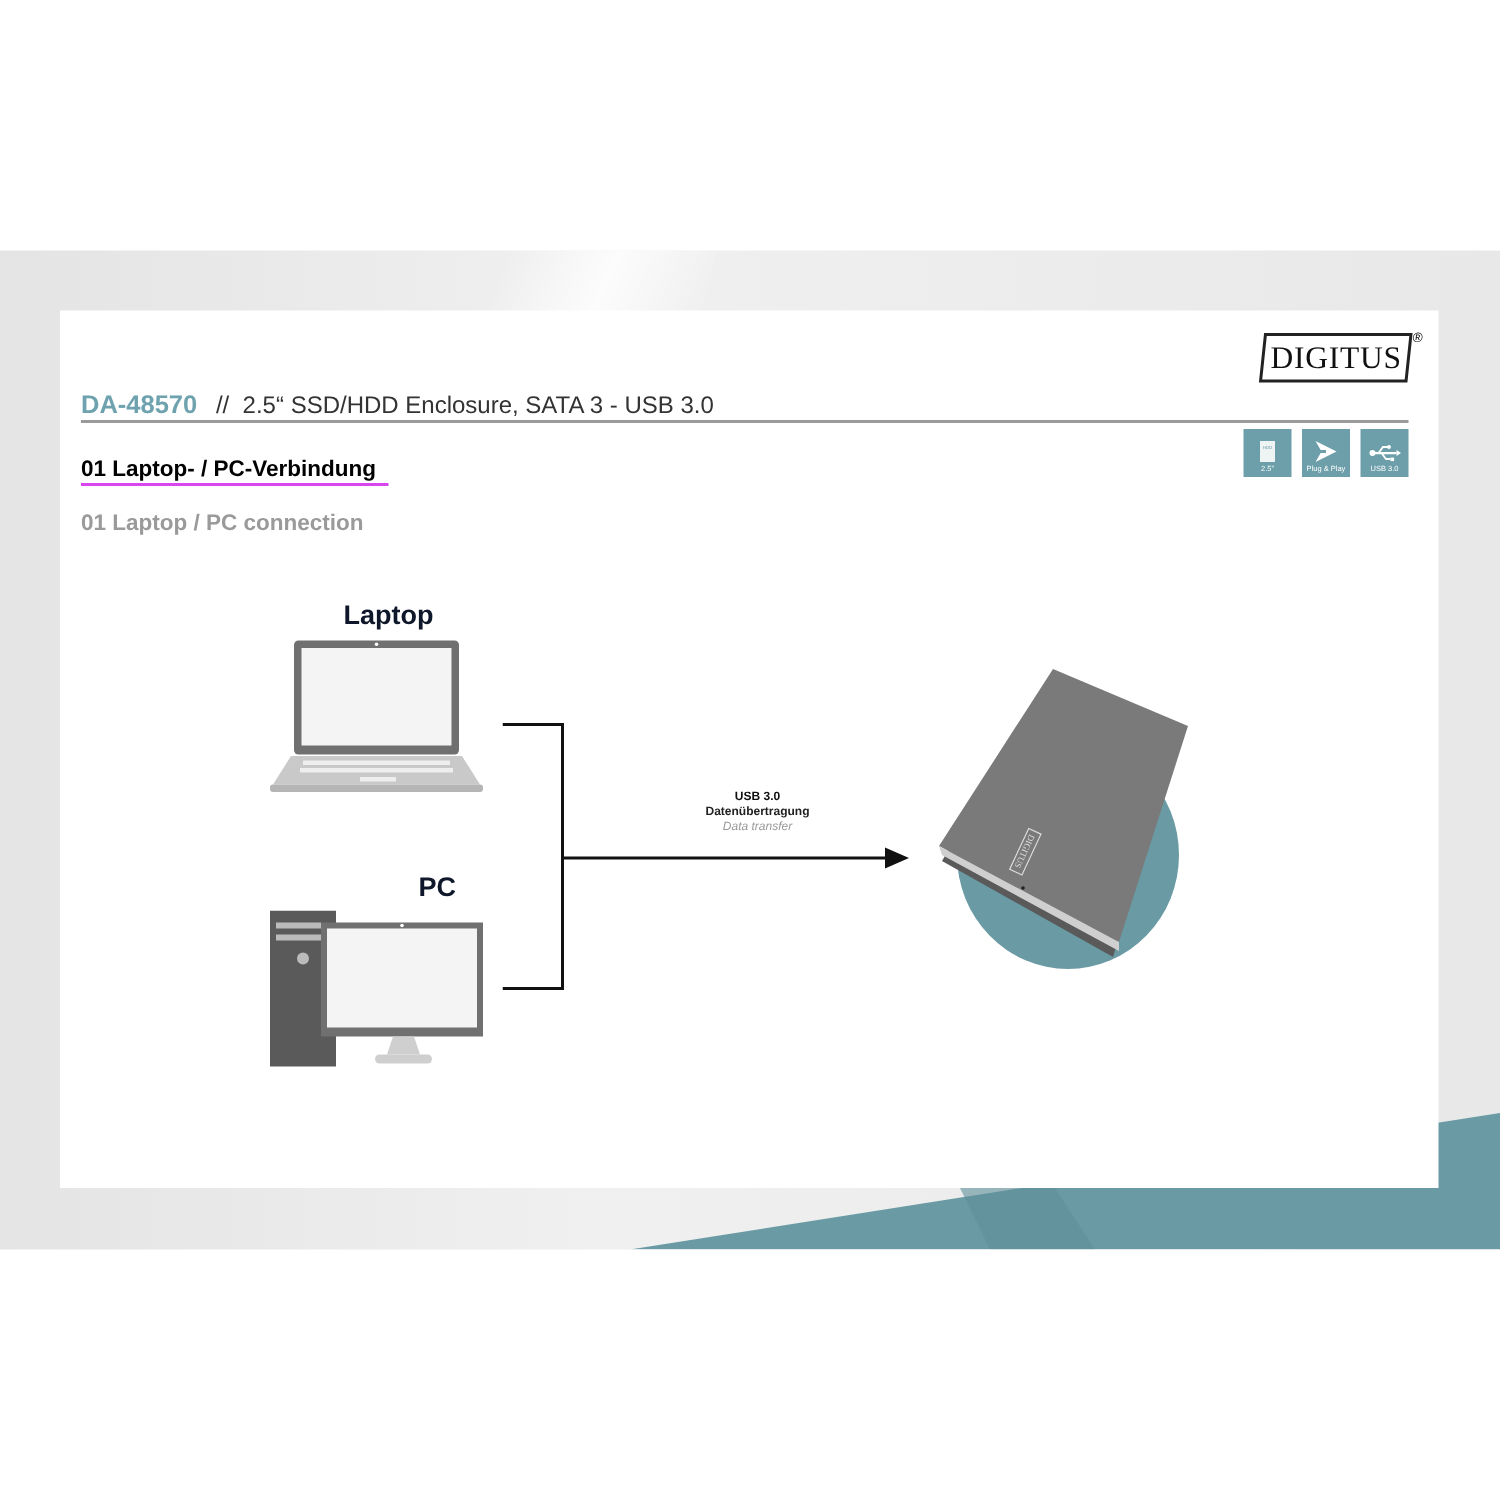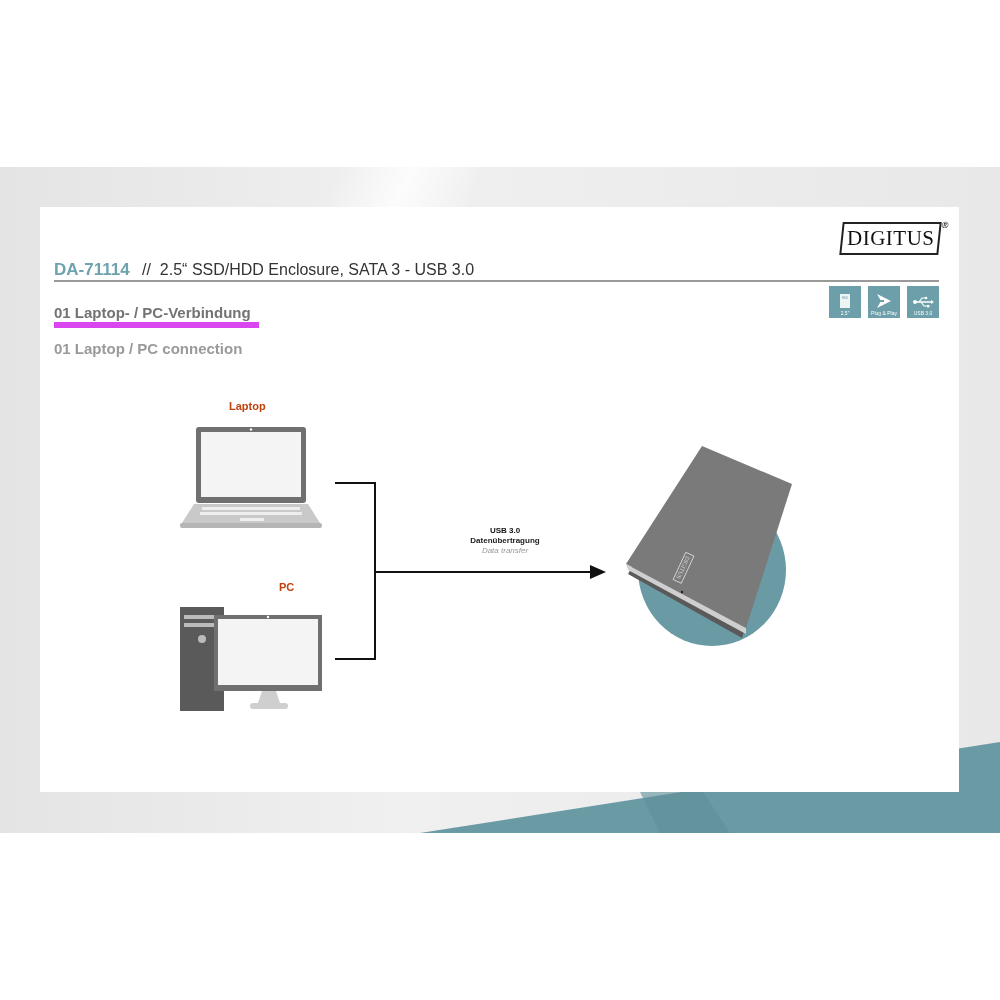--- a/index.html
+++ b/index.html
@@ -7,26 +7,26 @@
   .bg-band{position:absolute;left:0;top:167px;width:1000px;height:666px;background:linear-gradient(90deg,#e4e4e4 0%,#f0f0f0 40%,#e8e8e8 100%);overflow:hidden;}
   .bg-band .streak{position:absolute;top:0;left:330px;width:140px;height:60px;background:linear-gradient(100deg,rgba(255,255,255,0) 0%,rgba(255,255,255,.8) 50%,rgba(255,255,255,0) 100%);transform:skewX(-15deg);}
   .teal-wedge{position:absolute;left:0;top:0;width:1000px;height:666px;}
   .card{position:absolute;left:40px;top:207px;width:919px;height:585px;background:#fff;}
   .logo{position:absolute;left:801px;top:15px;width:99px;height:33px;border:2px solid #222;transform:skewX(-6deg);box-sizing:border-box;display:flex;align-items:center;justify-content:center;}
   .logo span{transform:skewX(6deg);font-family:"Liberation Serif",serif;font-size:21px;color:#111;letter-spacing:.5px;}
   .logo sup{position:absolute;right:-9px;top:-4px;font-size:9px;}
   .title-row{position:absolute;left:14px;top:53px;font-size:16px;color:#333;white-space:nowrap;}
   .title-row .code{color:#6ea2ae;font-weight:bold;font-size:17px;margin-right:8px;}
   .title-rule{position:absolute;left:14px;top:73px;width:885px;height:2px;background:#9a9a9a;}
-  .sec-de{position:absolute;left:14px;top:97px;font-size:15px;font-weight:bold;color:#737373;padding-bottom:1px;border-bottom:6px solid #d946ef;padding-right:8px;}
+  .sec-de{position:absolute;left:14px;top:97px;font-size:15px;font-weight:bold;color:#000000;padding-bottom:1px;border-bottom:2px solid #d946ef;padding-right:8px;}
   .sec-en{position:absolute;left:14px;top:133px;font-size:15px;font-weight:bold;color:#9a9a9a;}
   .badges{position:absolute;left:789px;top:79px;display:flex;gap:7px;}
   .badge{width:32px;height:32px;background:#6c9fa9;color:#fff;font-size:5px;display:flex;flex-direction:column;align-items:center;justify-content:flex-end;padding-bottom:2px;box-sizing:border-box;}
   .badge svg{margin-bottom:1px;}
-  .lbl{position:absolute;font-size:11px;font-weight:bold;color:#c2410c;}
+  .lbl{position:absolute;font-size:18px;font-weight:bold;color:#0f172a;}
   .arrow-text{position:absolute;left:395px;top:319px;width:140px;text-align:center;font-size:8px;line-height:10px;}
   .arrow-text .a{font-weight:bold;color:#111;}
   .arrow-text .b{color:#222;font-weight:bold;}
   .arrow-text .c{color:#999;font-style:italic;}
 </style>
 </head>
 <body>
 
 <div class="bg-band">
   <div class="streak"></div>
@@ -37,21 +37,21 @@
 </div>
 
 <div class="card">
 
   <div class="logo">
     <span>DIGITUS</span>
     <sup>®</sup>
   </div>
 
   <div class="title-row">
-    <span class="code">DA-71114</span>
+    <span class="code">DA-48570</span>
     <span>//</span>&nbsp;
     <span>2.5“ SSD/HDD Enclosure, SATA 3 - USB 3.0</span>
   </div>
   <div class="title-rule"></div>
 
   <div class="sec-de">01 Laptop- / PC-Verbindung</div>
   <div class="sec-en">01 Laptop / PC connection</div>
 
   <div class="badges">
     <div class="badge">

